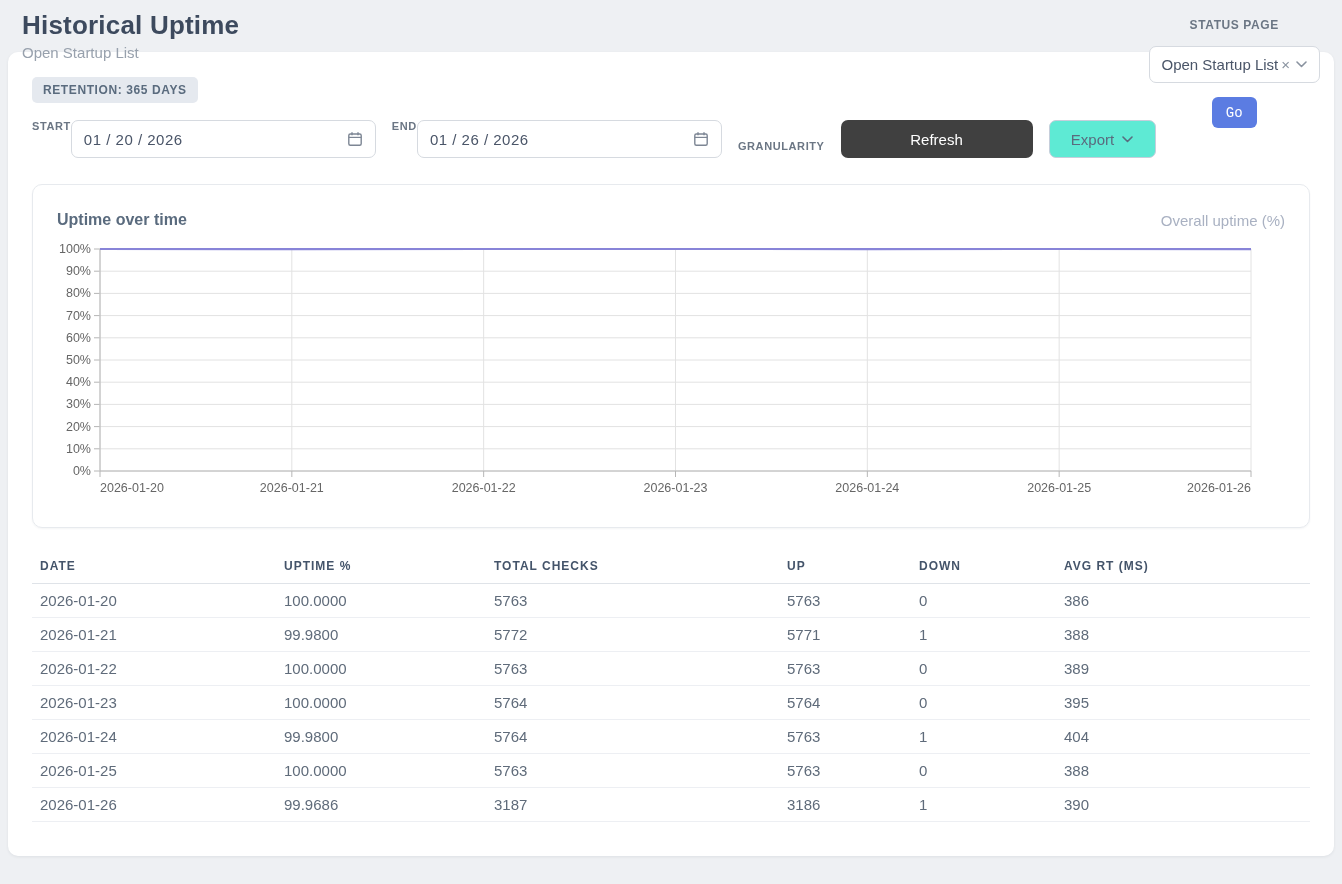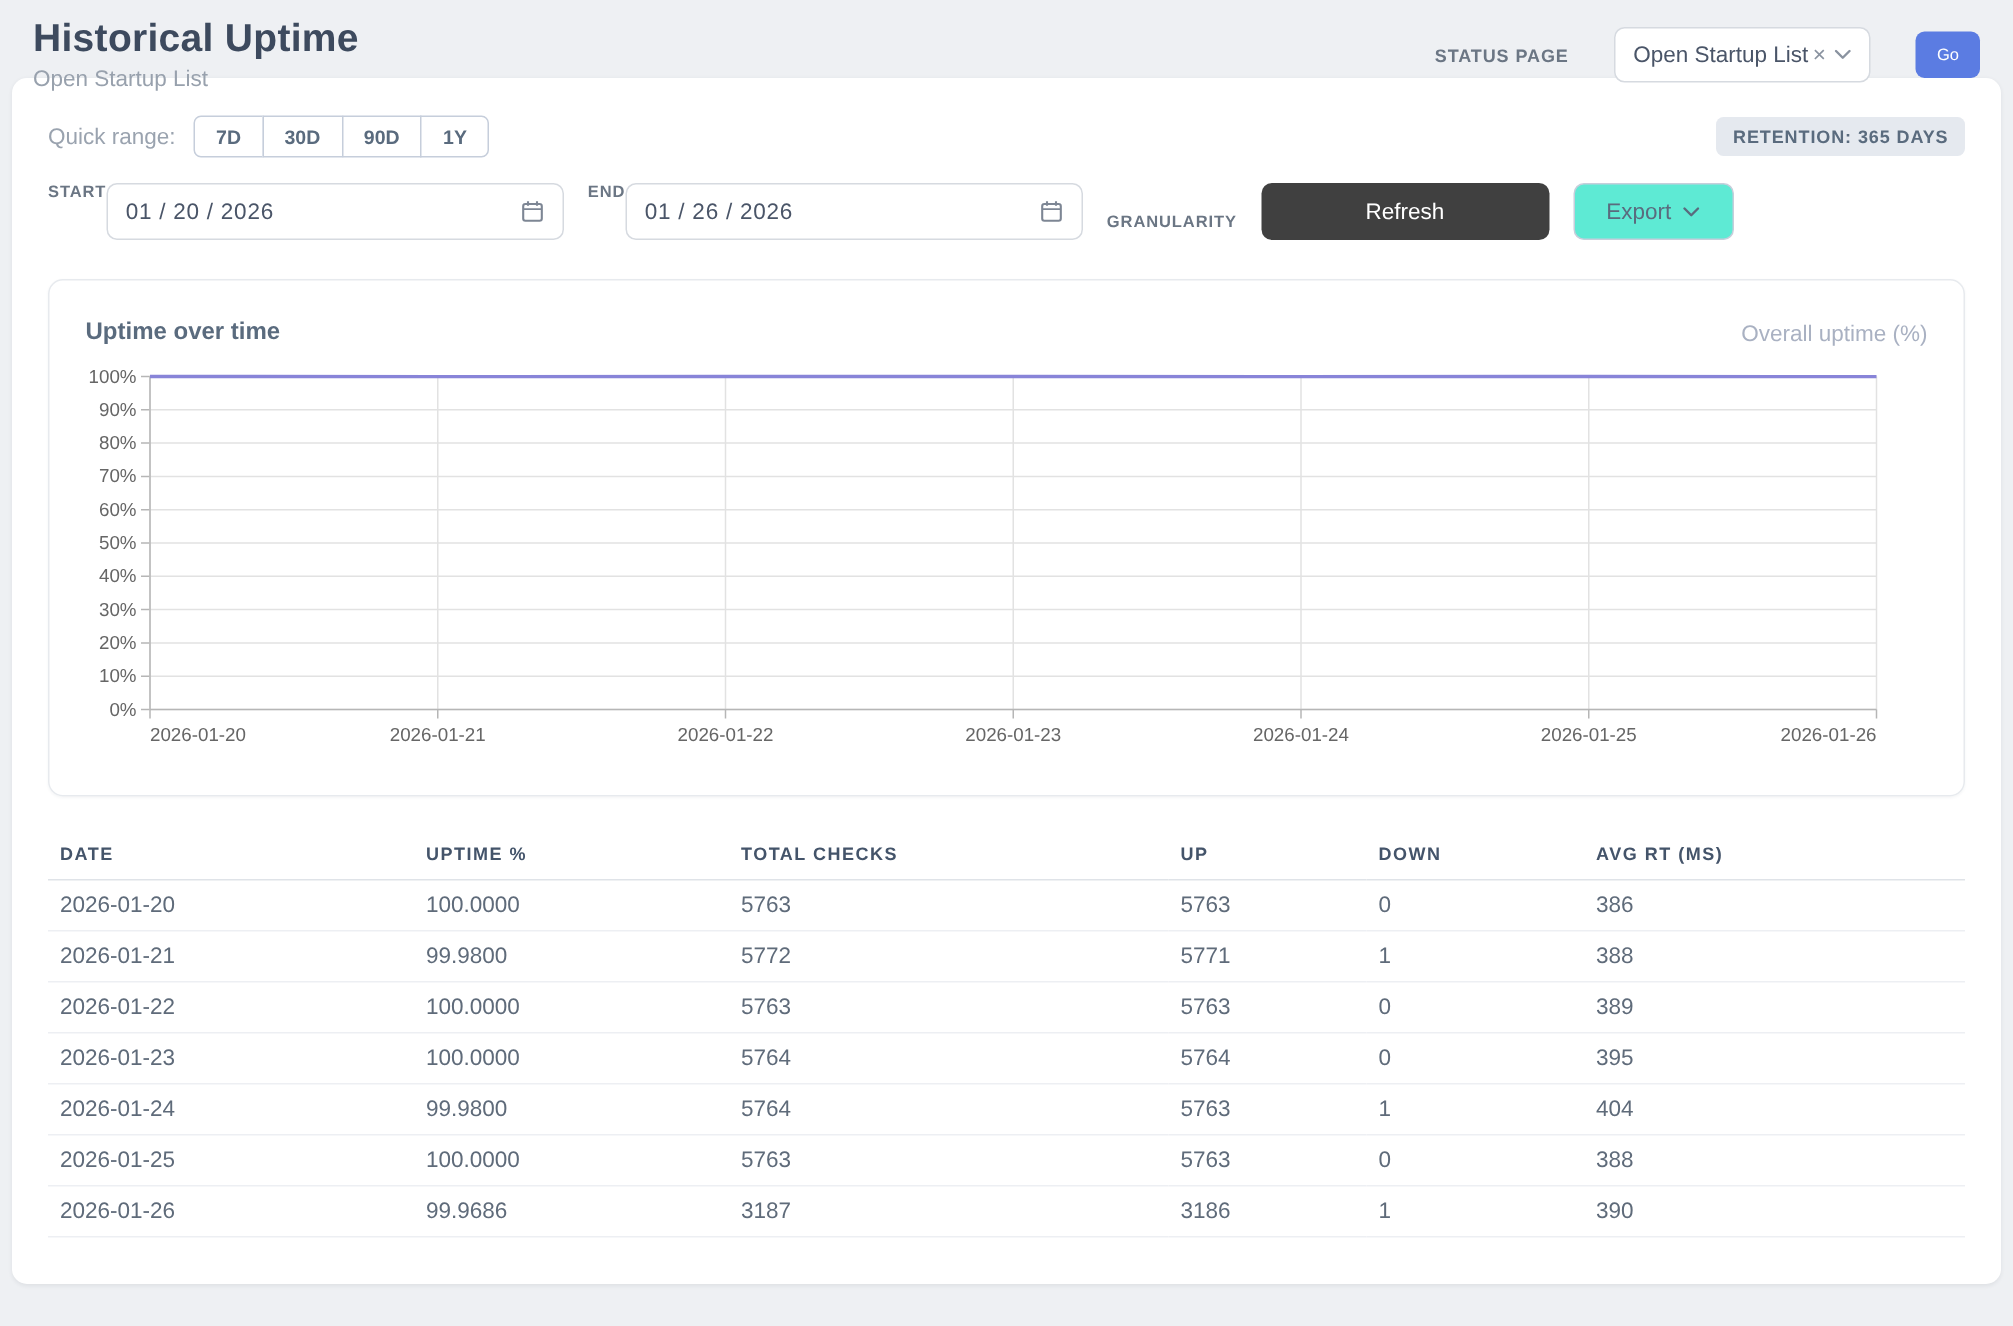--- a/index.html
+++ b/index.html
@@ -14,33 +14,33 @@
   
   .top-header {
     height: 52px;
     padding: 10px 22px 0 22px;
     display: flex;
     justify-content: space-between;
     align-items: flex-start;
   }
   .page-title { font-size: 26px; font-weight: 700; color: #3d4a5e; letter-spacing: 0.2px; }
   .page-subtitle { font-size: 15px; color: #98a1ad; margin-top: 3px; }
-  .header-right { display: flex; align-items: center; gap: 30px; margin-top: 8px; }
+  .header-right { display: flex; align-items: center; gap: 14px; margin-top: 8px; flex-direction: column; }
   .status-page-label { font-size: 12px; font-weight: 600; color: #6b7684; letter-spacing: 0.6px; }
   .status-select {
     display: flex; align-items: center; gap: 6px;
     background: #fff; border: 1px solid #d6dae0; border-radius: 7px;
     height: 37px; padding: 0 12px; min-width: 158px; cursor: pointer;
   }
   .status-select .val { font-size: 15px; color: #4a5568; }
   .clear-x { color: #8a93a0; font-size: 15px; cursor: pointer; margin-left: -3px; }
   .go-btn {
     background: #5b7ce2; color: #fff; border: none; border-radius: 6px;
-    height: 31px; padding: 0 14px; font-size: 11px; cursor: pointer;
-    font-family: Liberation Sans, sans-serif;
+    height: 31px; padding: 0 14px; font-size: 14px; cursor: pointer;
+    font-family: Liberation Mono, monospace;
   }
 
   
   .main-card {
     margin: 0 8px 8px 8px;
     background: #fff;
     border-radius: 10px;
     box-shadow: 0 1px 3px rgba(40,50,70,0.08);
     padding: 25px 24px 16px 24px;
     min-height: 804px;
@@ -133,29 +133,20 @@
           </svg>
       </span>
     </div>
     <button class="go-btn">Go</button>
   </div>
 </div>
 
 <div class="main-card">
 
   <div class="quick-row">
-    <div class="quick-left">
-      <span class="quick-label">Quick range:</span>
-      <div class="range-group" id="quick-range-group">
-          <button class="range-btn">7D</button>
-          <button class="range-btn">30D</button>
-          <button class="range-btn">90D</button>
-          <button class="range-btn">1Y</button>
-        </div>
-    </div>
     <span class="retention-badge">RETENTION: 365 DAYS</span>
   </div>
 
   <div class="fields-row">
     <div class="field">
       <span class="field-label">START</span>
       <div class="input-box">
         <span class="date-text">01 / 20 / 2026</span>
         <span class="icon">
           <svg width="16" height="16" viewBox="0 0 16 16">

